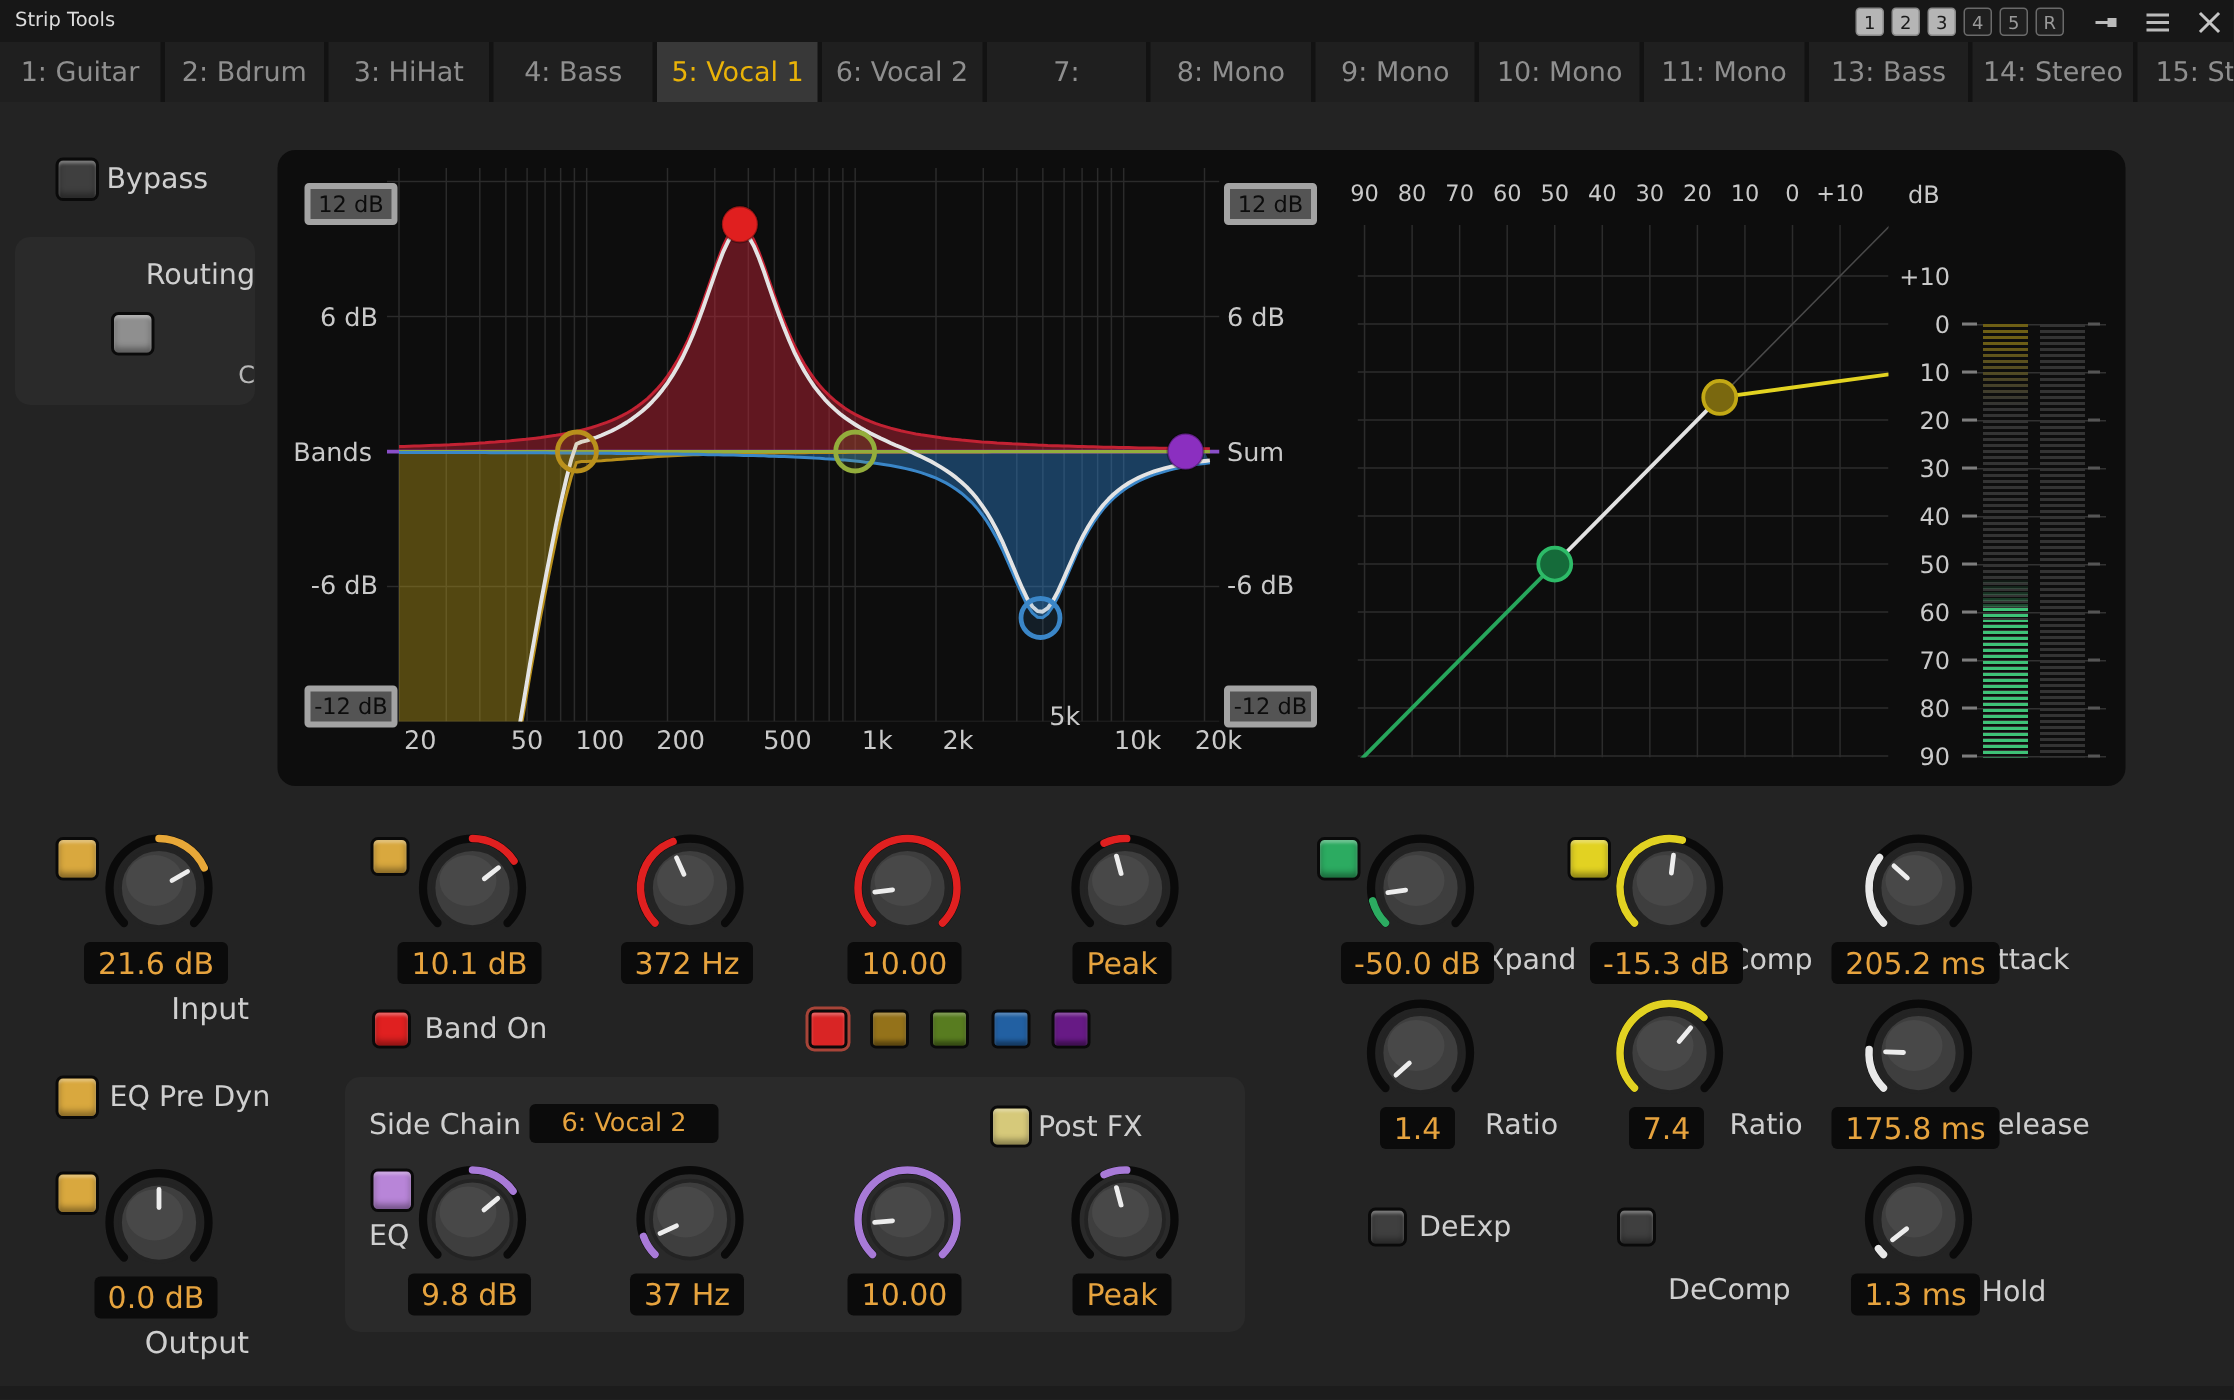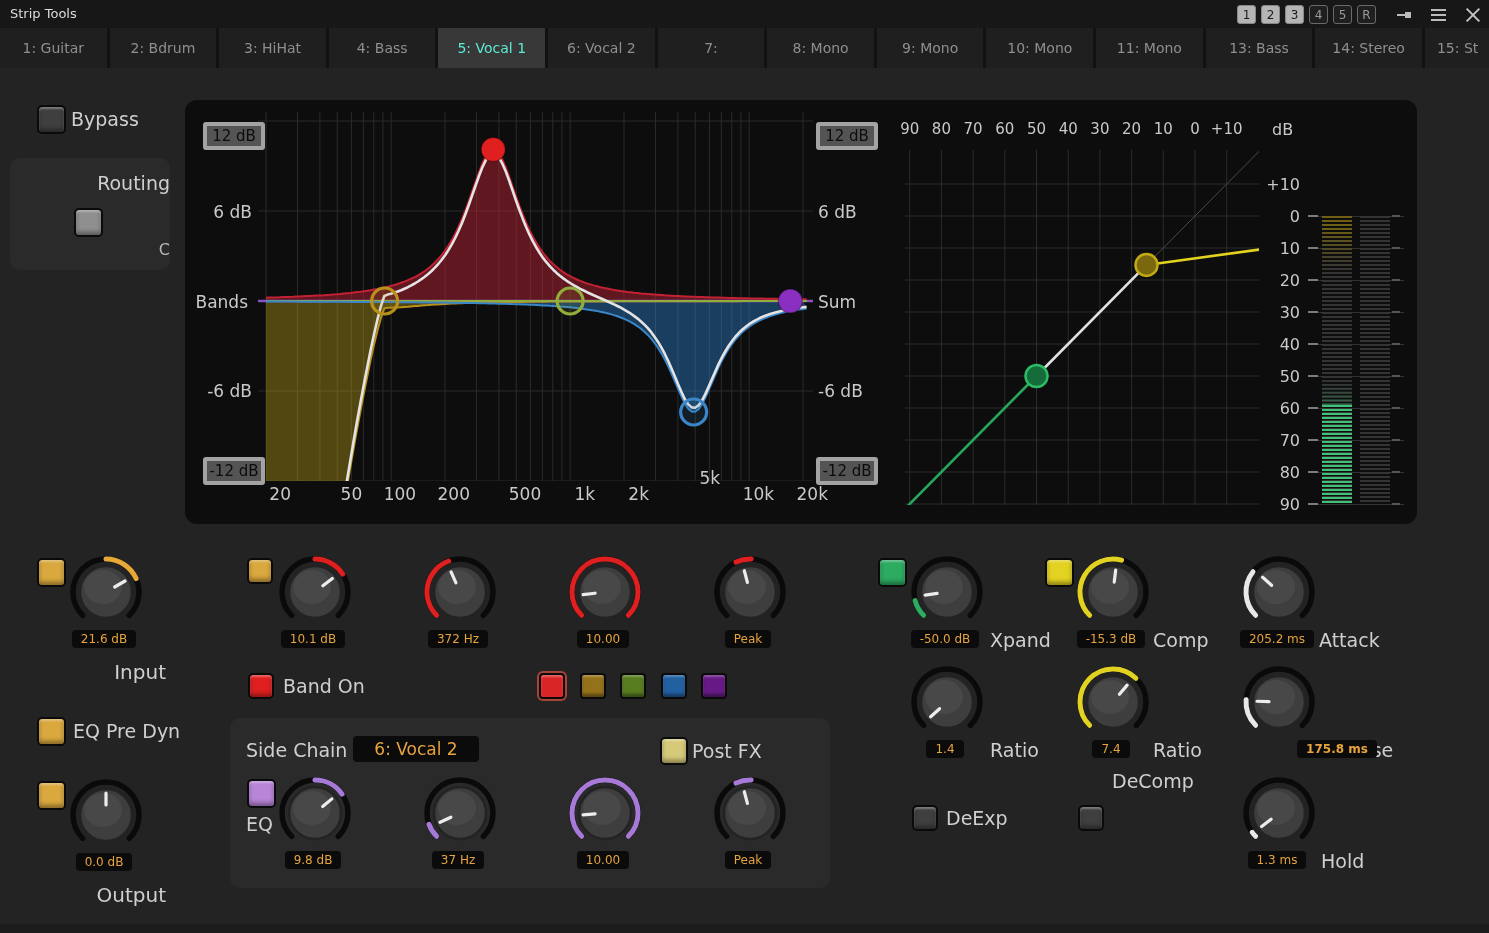--- a/index.html
+++ b/index.html
@@ -16,39 +16,39 @@
   .icon-dock{width:16px;height:16px;position:relative}
   .icon-dock::before{content:"";position:absolute;left:1px;top:7px;width:9px;height:2px;background:#bbb}
   .icon-dock::after{content:"";position:absolute;right:1px;top:5px;width:6px;height:6px;background:#bbb}
   .icon-menu{width:15px;height:12px;display:flex;flex-direction:column;justify-content:space-between;margin-left:14px}
   .icon-menu i{height:2px;background:#bbb}
   .icon-close{width:16px;height:16px;position:relative;margin-left:14px}
   .icon-close::before,.icon-close::after{content:"";position:absolute;left:-1px;top:7px;width:18px;height:2px;background:#c5c5c5}
   .icon-close::before{transform:rotate(45deg)}.icon-close::after{transform:rotate(-45deg)}
   
   .tabbar{position:absolute;left:0;top:28px;width:100%;height:40px;background:#121212;display:flex;gap:3px}
-  .tab{flex:1 1 0;background:#1f1f1f;color:#8f8f8f;font-size:14px;display:flex;align-items:center;justify-content:center;white-space:nowrap;overflow:hidden}
-  .tab.active{background:#383838;color:#5eead4}
+  .tab{flex:1 1 0;background:#1f1f1f;color:#8f8f8f;font-size:18px;display:flex;align-items:center;justify-content:center;white-space:nowrap;overflow:hidden}
+  .tab.active{background:#383838;color:#eab308}
   .tab.clip{flex:0 0 52px;justify-content:flex-start;padding-left:12px}
   
   .graph-panel{position:absolute;left:185px;top:100px;width:1232px;height:424px;background:#0d0d0d;border-radius:12px}
   .subpanel{position:absolute;background:#2a2a2a;border-radius:10px}
   .bottomstrip{position:absolute;left:0;bottom:0;width:100%;height:9px;background:#1c1c1c}
   
   .lbl{position:absolute;font-size:19px;color:#cfcfcf;white-space:nowrap}
   .lbl.small{font-size:16px;color:#b8b8b8}
   .ctr{text-align:right}
   .badgegray{position:absolute;width:54px;height:20px;background:#545454;border:4px solid #a3a3a3;border-radius:3px;
              color:#0c0c0c;font-size:15px;display:flex;align-items:center;justify-content:center}
   .axlbl{position:absolute;font-size:17px;color:#c9c9c9;white-space:nowrap}
   .axlbl.right{text-align:right}
   .dynlbl{position:absolute;font-size:15px;color:#c9c9c9;white-space:nowrap;text-align:center}
   .outlbl{position:absolute;font-size:16px;color:#c9c9c9;width:54px;text-align:right}
   .vwrap{position:absolute;width:120px;text-align:center}
-  .vwrap span{display:inline-block;background:#0b0b0b;color:#e6a33e;font-size:12px;padding:2px 9px;border-radius:4px;white-space:nowrap}
+  .vwrap span{display:inline-block;background:#0b0b0b;color:#e6a33e;font-size:20px;padding:2px 9px;border-radius:4px;white-space:nowrap}
   .dd{position:absolute;background:#0b0b0b;border-radius:4px;display:flex;align-items:center;justify-content:center;
       color:#e6a33e;font-size:17px}
   
   .cbx{position:absolute;border:2px solid #0a0a0a;border-radius:5px;
        box-shadow:inset 0 2px 2px rgba(255,255,255,.32), inset 0 -3px 4px rgba(0,0,0,.38)}
   .knob{position:absolute;width:80px;height:80px}
   .swatch{position:absolute;width:22px;height:22px;border:2px solid #0a0a0a;border-radius:4px;
           box-shadow:inset 0 2px 2px rgba(255,255,255,.25), inset 0 -3px 3px rgba(0,0,0,.4)}
   .swatch.sel{box-shadow:0 0 0 2px rgba(255,90,70,.6), inset 0 2px 2px rgba(255,255,255,.3)}
   .meter{position:absolute;width:30px}
@@ -316,21 +316,21 @@
 <div class="lbl" style="left:990px;top:629px">Xpand</div>
 <div class="cbx" style="left: 1045px; top: 558px; width: 25px; height: 25px; background: rgb(226, 210, 34);"></div>
 <div class="lbl" style="left:1153px;top:629px">Comp</div>
 <div class="lbl" style="left:1319px;top:629px">Attack</div>
 <div class="lbl" style="left:990px;top:739px">Ratio</div>
 <div class="lbl" style="left:1153px;top:739px">Ratio</div>
 <div class="lbl" style="left:1319px;top:739px">Release</div>
 <div class="cbx" style="left: 912px; top: 805px; width: 22px; height: 22px; background: rgb(63, 63, 63);"></div>
 <div class="lbl" style="left:946px;top:807px">DeExp</div>
 <div class="cbx" style="left: 1078px; top: 805px; width: 22px; height: 22px; background: rgb(63, 63, 63);"></div>
-<div class="lbl" style="left:1112px;top:770px">DeComp</div>
+<div class="lbl" style="left:1112px;top:849px">DeComp</div>
 <div class="lbl" style="left:1321px;top:850px">Hold</div>
 
 <div class="bottomstrip"></div>
 
 <div class="knob" style="left: 66px; top: 552px;"><svg width="80" height="80">
       <path d="M 16.66547622084393 63.334523779156065 A 33 33 0 1 1 63.33452377915607 63.334523779156065" stroke="#0a0a0a" stroke-width="5.5" fill="none" stroke-linecap="round"></path>
       <path d="M 40 7 A 33 33 0 0 1 70.14700010220582 26.577690778498592" stroke="#e8a838" stroke-width="5" fill="none" stroke-linecap="round"></path>
       <circle cx="40" cy="40" r="26" fill="#3e3e3e" stroke="#232323" stroke-width="2.5"></circle>
       <ellipse cx="37" cy="35" rx="19" ry="17" fill="#484848"></ellipse>
       <line x1="48.66025403784438" y1="35" x2="59.052558883257646" y2="29" stroke="#ededed" stroke-width="3.2" stroke-linecap="round"></line>
@@ -446,21 +446,21 @@
       <line x1="46.42787609686539" y1="32.33955556881022" x2="54.141327413103866" y2="23.147022251382484" stroke="#ededed" stroke-width="3.2" stroke-linecap="round"></line>
     </svg></div>
 <div class="vwrap" style="left: 1051px; top: 738px;"><span>7.4</span></div>
 <div class="knob" style="left: 1239px; top: 662px;"><svg width="80" height="80">
       <path d="M 16.66547622084393 63.334523779156065 A 33 33 0 1 1 63.33452377915607 63.334523779156065" stroke="#0a0a0a" stroke-width="5.5" fill="none" stroke-linecap="round"></path>
       <path d="M 16.66547622084393 63.334523779156065 A 33 33 0 0 1 7.0803863414258 37.69803636644386" stroke="#e8e8e8" stroke-width="5" fill="none" stroke-linecap="round"></path>
       <circle cx="40" cy="40" r="26" fill="#3e3e3e" stroke="#232323" stroke-width="2.5"></circle>
       <ellipse cx="37" cy="35" rx="19" ry="17" fill="#484848"></ellipse>
       <line x1="30.006091729809043" y1="39.651005032974986" x2="18.013401805579893" y2="39.23221107254498" stroke="#ededed" stroke-width="3.2" stroke-linecap="round"></line>
     </svg></div>
-<div class="vwrap" style="left: 1277px; top: 738px; font-weight: bold;"><span>175.8 ms</span></div>
+<div class="vwrap" style="left: 1217px; top: 738px;"><span>175.8 ms</span></div>
 <div class="knob" style="left: 1239px; top: 773px;"><svg width="80" height="80">
       <path d="M 16.66547622084393 63.334523779156065 A 33 33 0 1 1 63.33452377915607 63.334523779156065" stroke="#0a0a0a" stroke-width="5.5" fill="none" stroke-linecap="round"></path>
       <path d="M 16.66547622084393 63.334523779156065 A 33 33 0 0 1 13.302439185626735 59.39691332565161" stroke="#e8e8e8" stroke-width="5" fill="none" stroke-linecap="round"></path>
       <circle cx="40" cy="40" r="26" fill="#3e3e3e" stroke="#232323" stroke-width="2.5"></circle>
       <ellipse cx="37" cy="35" rx="19" ry="17" fill="#484848"></ellipse>
       <line x1="32.11989246393278" y1="46.156614753256584" x2="22.663763420652117" y2="53.544552457164485" stroke="#ededed" stroke-width="3.2" stroke-linecap="round"></line>
     </svg></div>
 <div class="vwrap" style="left: 1217px; top: 849px;"><span>1.3 ms</span></div>
 
 </body></html>

